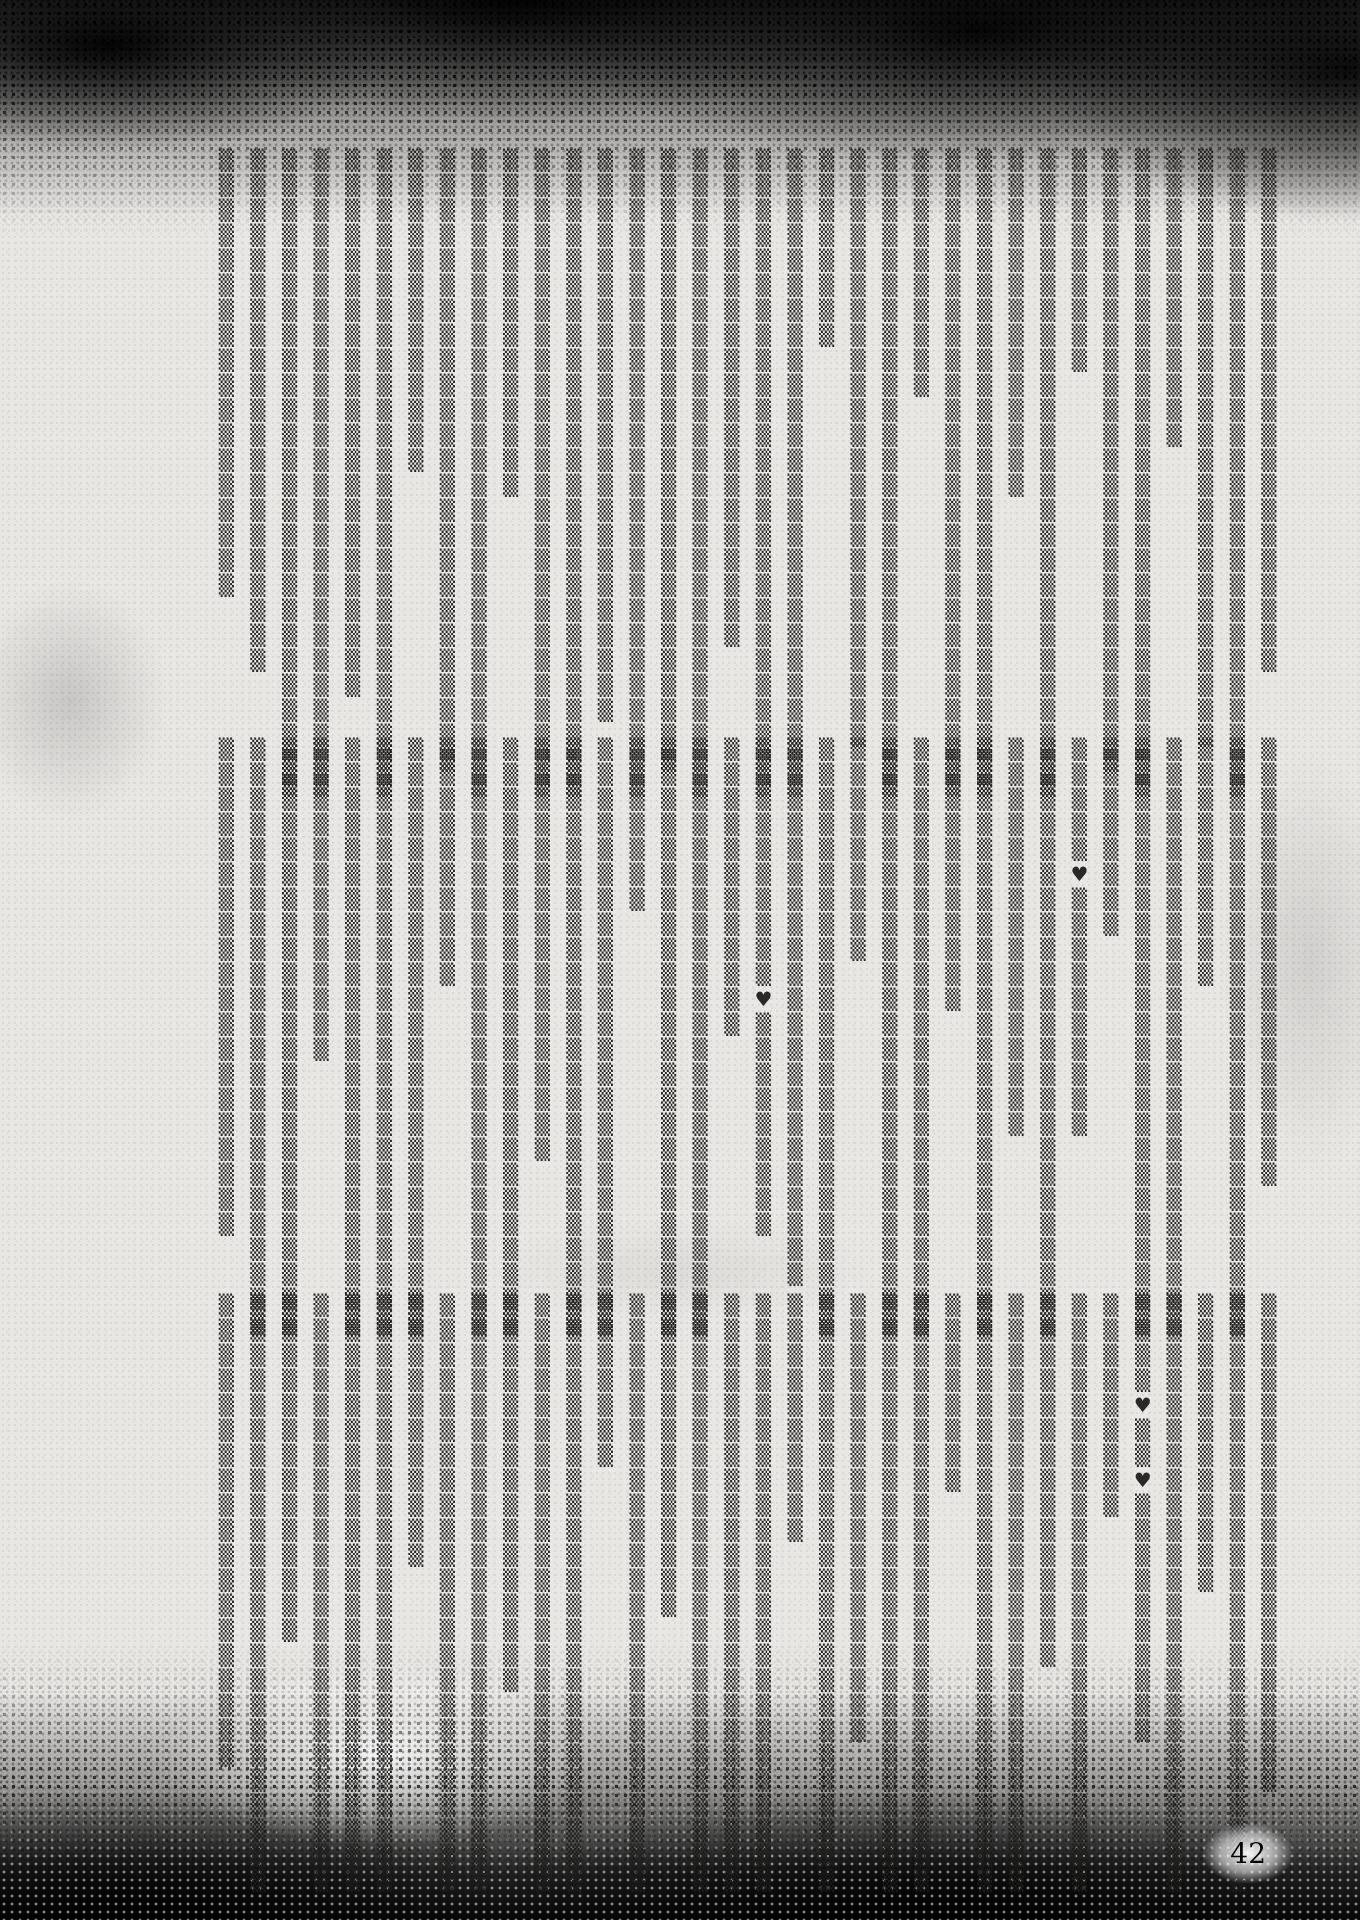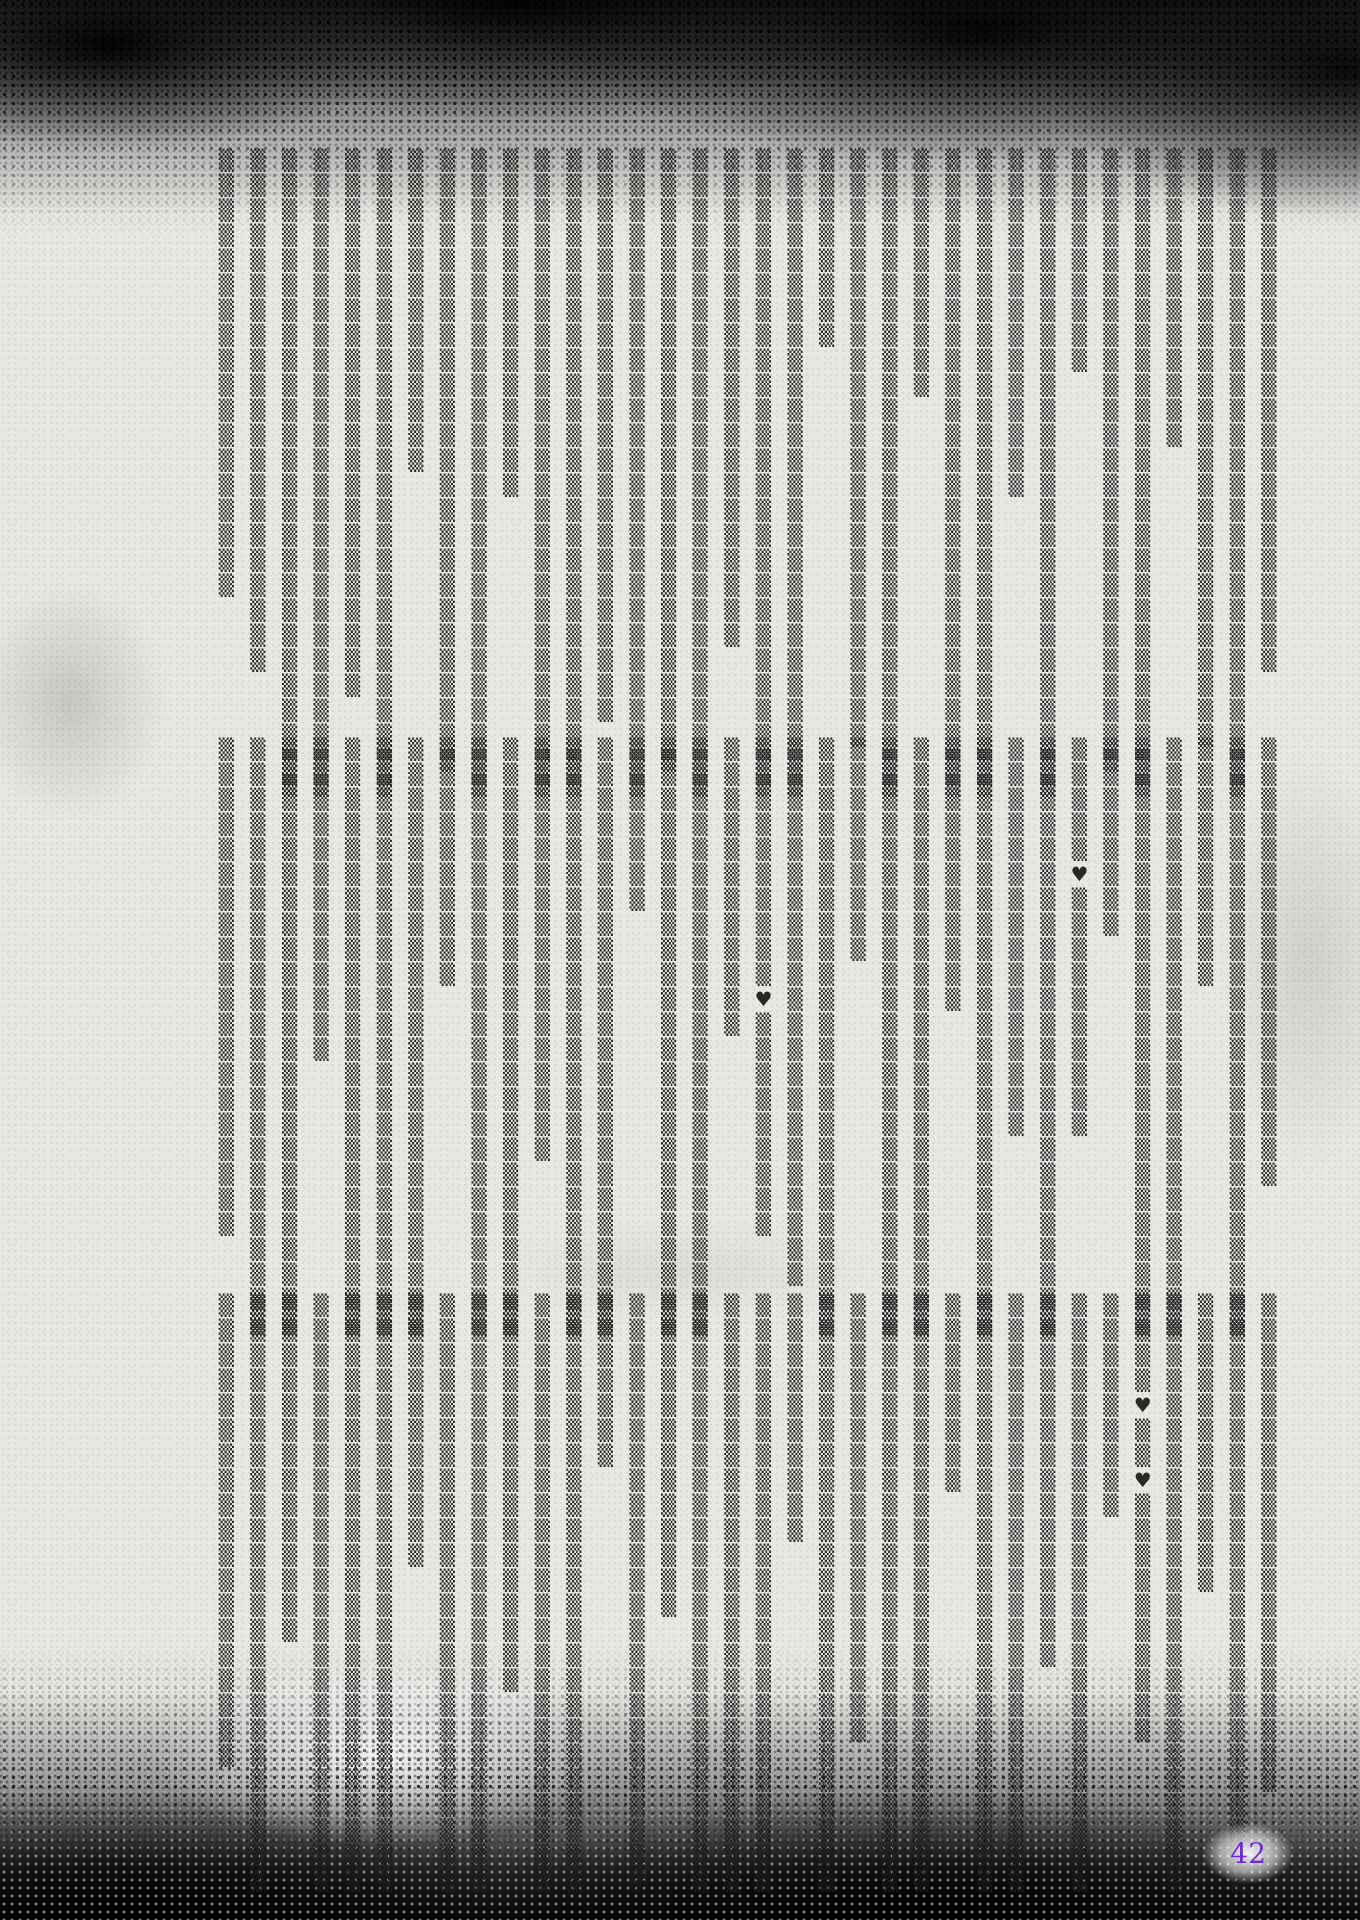--- a/index.html
+++ b/index.html
@@ -91,21 +91,21 @@
   }
   .block-1{top:148px;height:560px;}
   .block-2{top:737px;height:520px;}
   .block-3{top:1293px;height:520px;}
   .tcol{display:block;}
 
   
   .page-number{
     position:absolute;right:80px;bottom:44px;z-index:3;
     font-family:"DejaVu Serif", serif;
-    font-size:28px;color:#6d28d9;
+    font-size:28px;color:#000000;
     padding:6px 14px;
   }
   .page-number::before{
     content:"";position:absolute;inset:-8px -14px;
     background:radial-gradient(closest-side, rgba(255,255,255,.95), rgba(255,255,255,.55) 60%, transparent);
     z-index:-1;border-radius:50%;
   }
 </style>
 </head>
 <body>

